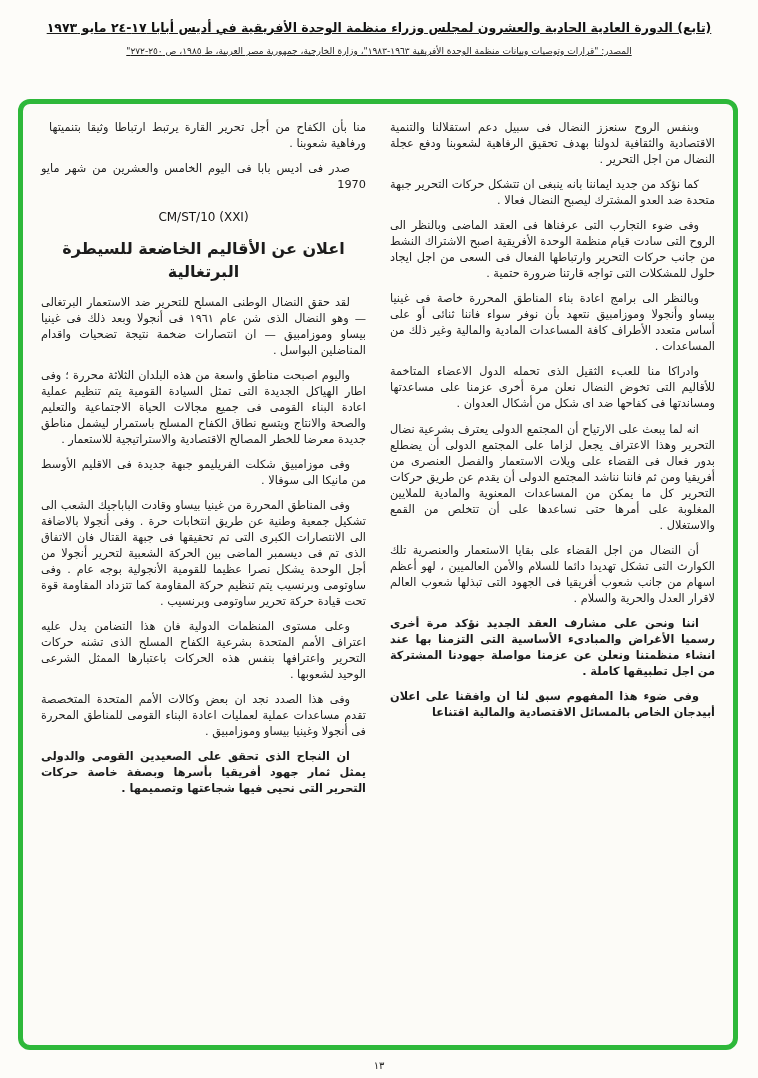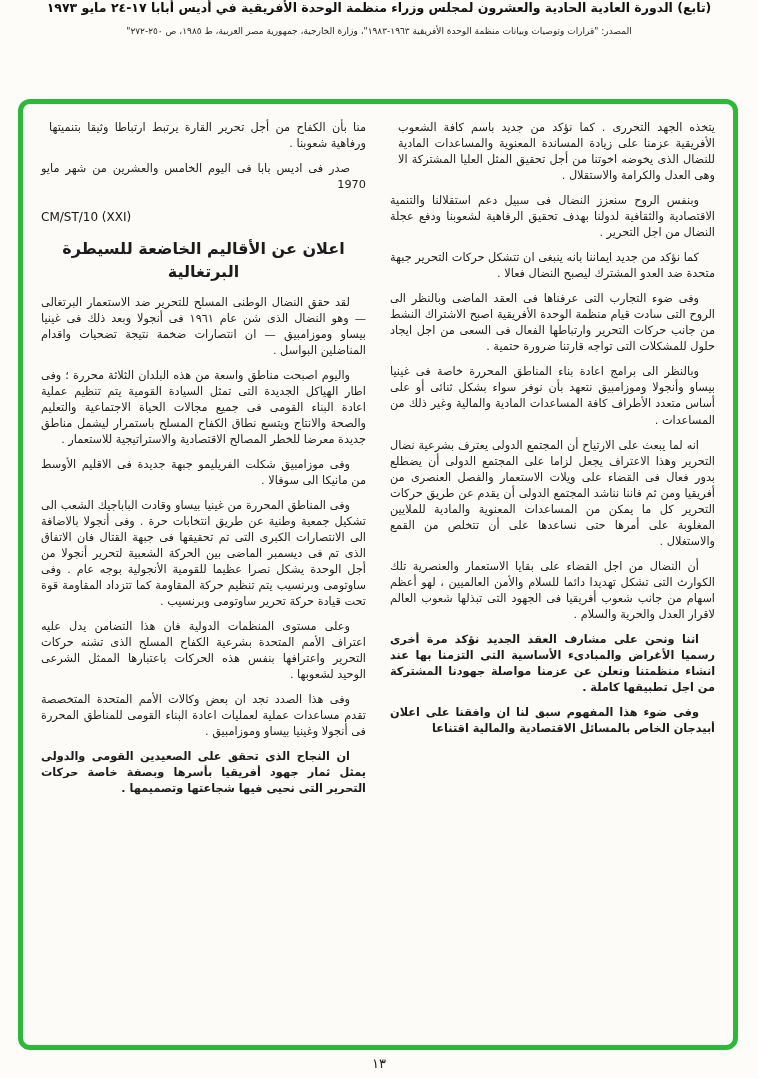--- a/index.html
+++ b/index.html
@@ -7,21 +7,22 @@
     width:758px;height:1078px;
     background:#fdfcf9;
     font-family:"DejaVu Sans", sans-serif;
     position:relative;
     overflow:hidden;
     color:#1c1c1c;
   }
   .page-header{
     direction:rtl;
     text-align:center;
-    padding-top:0;
+    padding-top:20px;
+    text-decoration:underline;
   }
   .header-title{
     font-size:12.5px;
     font-weight:bold;
     letter-spacing:0;
     color:#111;
     padding:0 10px;
   }
   .header-source{
     font-size:9px;
@@ -56,62 +57,62 @@
     text-align:justify;
     direction:rtl;
   }
   .col p{
     margin:0 0 9px 0;
     text-indent:16px;
   }
   .col p.no-indent{ text-indent:0;margin-left:8px; }
   .doc-ref{
     direction:ltr;
-    text-align:left;
+    text-align:center;
     font-size:12px;
     margin:16px 0 12px 0 !important;
     text-indent:0 !important;
     font-weight:500;
     color:#141414;
   }
   .section-heading{
     text-align:center;
     text-indent:0 !important;
     font-weight:bold;
     font-size:16px;
     margin:2px 0 11px 0 !important;
   }
   .bold{ font-weight:bold; }
   .page-number{
     position:absolute;
     bottom:7px;
     left:0;
     width:100%;
     text-align:center;
-    font-size:13px;
+    font-size:10px;
     color:#222;
   }
 </style>
 </head>
 <body>
 
 <div class="page-header">
   <div class="header-title">(تابع) الدورة العادية الحادية والعشرون لمجلس وزراء منظمة الوحدة الأفريقية في أديس أبابا ١٧-٢٤ مايو ١٩٧٣</div>
   <div class="header-source">المصدر: "قرارات وتوصيات وبيانات منظمة الوحدة الأفريقية ١٩٦٣-١٩٨٣"، وزارة الخارجية، جمهورية مصر العربية، ط ١٩٨٥، ص ٢٥٠-٢٧٢"</div>
 </div>
 
 <div class="green-box">
   <div class="columns">
 
     <div class="col">
-      <p class="no-indent">يتخذه الجهد التحررى . كما نؤكد من جديد باسم كافة الشعوب الأفريقية عزمنا على زيادة المساندة المعنوية والمساعدات المادية للنضال الذى يخوضه اخوتنا من أجل تحقيق المثل العليا المشتركة الا وهى العدل والكرامة والاستقلال .</p>
       <p>وبنفس الروح سنعزز النضال فى سبيل دعم استقلالنا والتنمية الاقتصادية والثقافية لدولنا بهدف تحقيق الرفاهية لشعوبنا ودفع عجلة النضال من اجل التحرير .</p>
       <p>كما نؤكد من جديد ايماننا بانه ينبغى ان تتشكل حركات التحرير جبهة متحدة ضد العدو المشترك ليصبح النضال فعالا .</p>
       <p>وفى ضوء التجارب التى عرفناها فى العقد الماضى وبالنظر الى الروح التى سادت قيام منظمة الوحدة الأفريقية اصبح الاشتراك النشط من جانب حركات التحرير وارتباطها الفعال فى السعى من اجل ايجاد حلول للمشكلات التى تواجه قارتنا ضرورة حتمية .</p>
-      <p>وبالنظر الى برامج اعادة بناء المناطق المحررة خاصة فى غينيا بيساو وأنجولا وموزامبيق نتعهد بأن نوفر سواء بشكل ثنائى أو على أساس متعدد الأطراف كافة المساعدات المادية والمالية وغير ذلك من المساعدات .</p>
+      <p>وبالنظر الى برامج اعادة بناء المناطق المحررة خاصة فى غينيا بيساو وأنجولا وموزامبيق نتعهد بأن نوفر سواء فاننا ثنائى أو على أساس متعدد الأطراف كافة المساعدات المادية والمالية وغير ذلك من المساعدات .</p>
+      <p>وادراكا منا للعبء الثقيل الذى تحمله الدول الاعضاء المتاخمة للأقاليم التى تخوض النضال نعلن مرة أخرى عزمنا على مساعدتها ومساندتها فى كفاحها ضد اى شكل من أشكال العدوان .</p>
       <p>انه لما يبعث على الارتياح أن المجتمع الدولى يعترف بشرعية نضال التحرير وهذا الاعتراف يجعل لزاما على المجتمع الدولى أن يضطلع بدور فعال فى القضاء على ويلات الاستعمار والفصل العنصرى من أفريقيا ومن ثم فاننا نناشد المجتمع الدولى أن يقدم عن طريق حركات التحرير كل ما يمكن من المساعدات المعنوية والمادية للملايين المغلوبة على أمرها حتى نساعدها على أن تتخلص من القمع والاستغلال .</p>
       <p>أن النضال من اجل القضاء على بقايا الاستعمار والعنصرية تلك الكوارث التى تشكل تهديدا دائما للسلام والأمن العالميين ، لهو أعظم اسهام من جانب شعوب أفريقيا فى الجهود التى تبذلها شعوب العالم لاقرار العدل والحرية والسلام .</p>
       <p class="bold">اننا ونحن على مشارف العقد الجديد نؤكد مرة أخرى رسميا الأغراض والمبادىء الأساسية التى التزمنا بها عند انشاء منظمتنا ونعلن عن عزمنا مواصلة جهودنا المشتركة من اجل تطبيقها كاملة .</p>
       <p class="bold">وفى ضوء هذا المفهوم سبق لنا ان وافقنا على اعلان أبيدجان الخاص بالمسائل الاقتصادية والمالية اقتناعا</p>
     </div>
 
     <div class="col">
       <p class="no-indent">منا بأن الكفاح من أجل تحرير القارة يرتبط ارتباطا وثيقا بتنميتها ورفاهية شعوبنا .</p>
       <p>صدر فى اديس بابا فى اليوم الخامس والعشرين من شهر مايو 1970</p>
       <p class="doc-ref">CM/ST/10 (XXI)</p>

